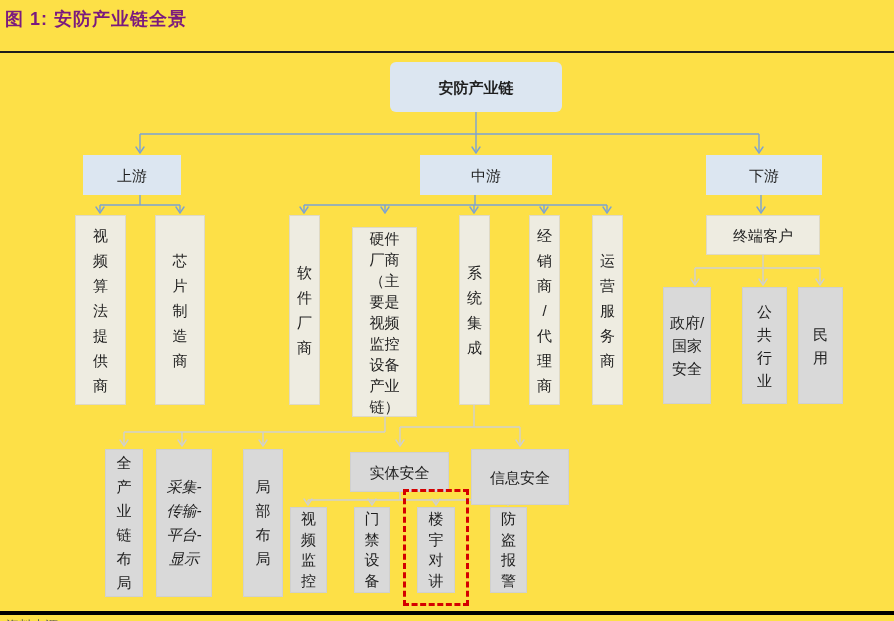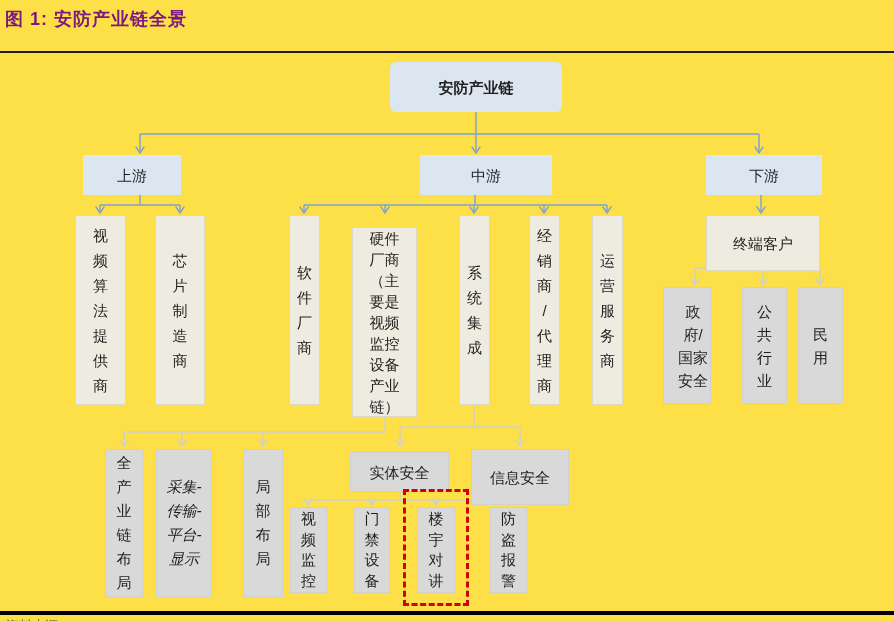--- a/index.html
+++ b/index.html
@@ -106,22 +106,22 @@
 /
 代
 理
 商</div>
   <div class="node fill-beige" style="left:592px;top:215px;width:31px;height:190px;">运
 营
 服
 务
 商</div>
 
-  <div class="node fill-beige" style="left:706px;top:215px;width:114px;height:56px;">终端客户</div>
-  <div class="node fill-gray lh-23" style="left:663px;top:287px;width:48px;height:117px;padding-left:12px;">政府/
+  <div class="node fill-beige" style="left:706px;top:215px;width:114px;height:40px;">终端客户</div>
+  <div class="node fill-gray lh-23" style="left:663px;top:287px;width:48px;height:117px;">政府/
 国家
 安全</div>
   <div class="node fill-gray lh-23" style="left:742px;top:287px;width:45px;height:117px;">公
 共
 行
 业</div>
   <div class="node fill-gray lh-23" style="left:798px;top:287px;width:45px;height:117px;">民
 用</div>
 
   <div class="node fill-gray lh-24" style="left:105px;top:449px;width:38px;height:148px;">全

